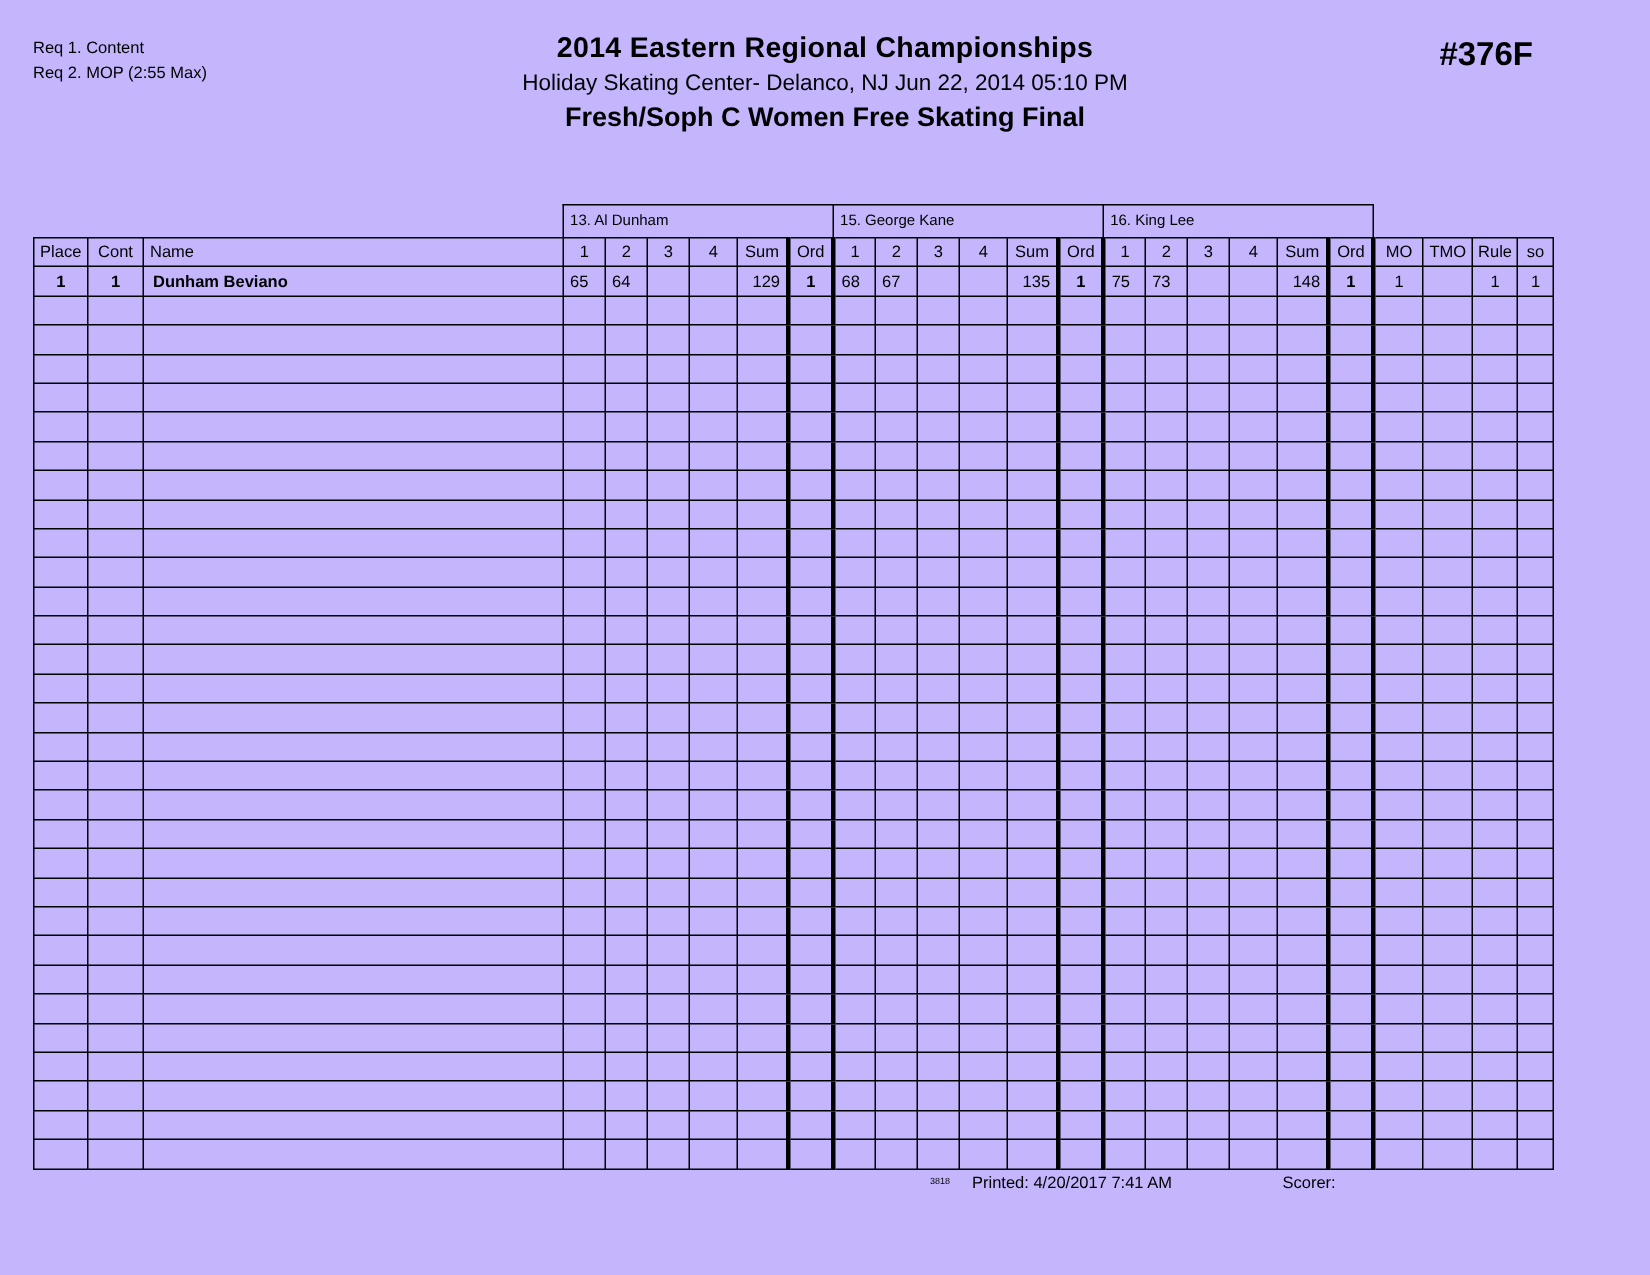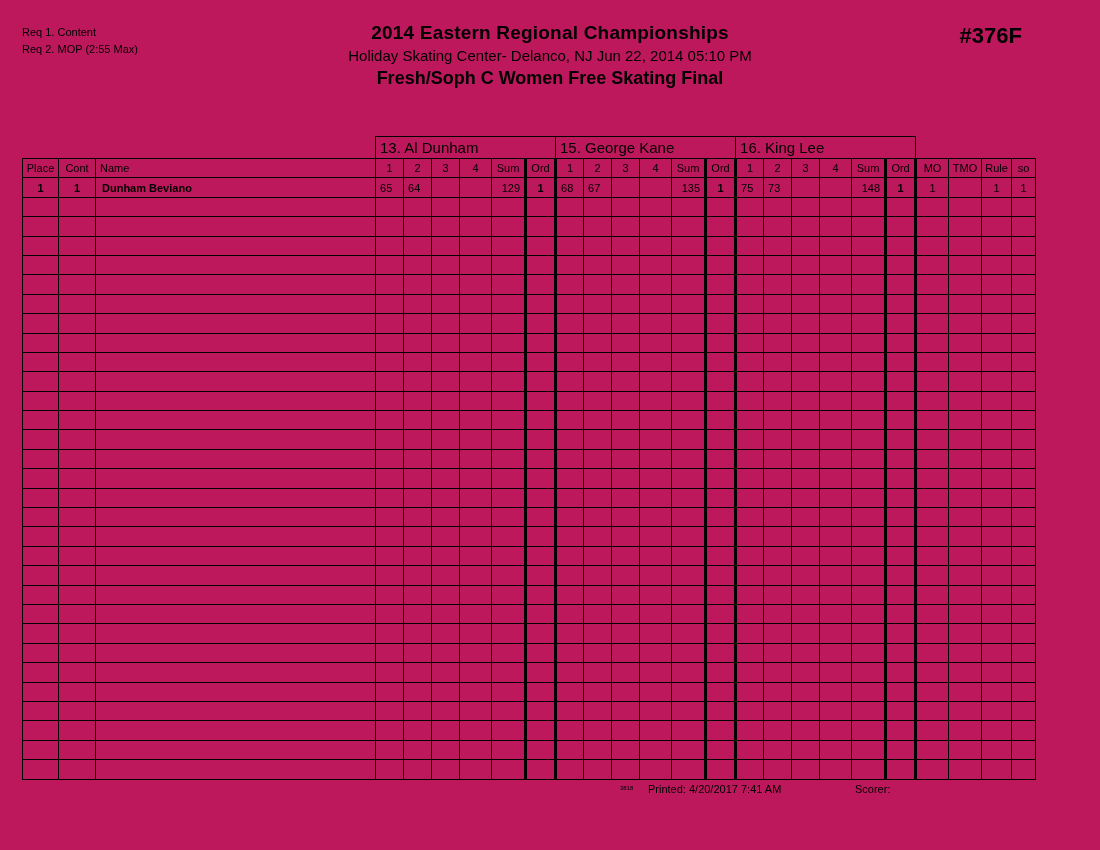--- a/index.html
+++ b/index.html
@@ -2,21 +2,21 @@
 <html><head>
 <meta charset="utf-8">
 <style>
   * { box-sizing: border-box; margin: 0; padding: 0; }
   html, body { background: #ffffff; }
   body {
     width: 1100px; height: 850px;
     font-family: "Liberation Sans", sans-serif;
     color: #000;
   }
-  .page { position: relative; width: 1100px; height: 850px; background: #be185d; overflow: hidden; }
+  .page { position: relative; width: 1100px; height: 850px; background: #c4b5fd; overflow: hidden; }
 
   .req-block { position: absolute; top: 24px; left: 22px; font-size: 11px; line-height: 1.5; }
   .event-number { position: absolute; top: 23px; right: 78px; font-size: 22px; font-weight: bold; }
 
   .title-block { position: absolute; top: 22px; left: 0; width: 100%; text-align: center; }
   .title { font-size: 19px; font-weight: bold; letter-spacing: 0.2px; }
   .subtitle { font-size: 15px; margin-top: 3px; }
   .event-title { font-size: 18px; font-weight: bold; margin-top: 4px; }
   .report-line { font-size: 15px; margin-top: 4px; }
 
@@ -29,21 +29,21 @@
     border: 1px solid #000;
     height: 19.4px;
     padding: 0 3px;
     overflow: hidden; white-space: nowrap;
     font-weight: normal;
     vertical-align: middle;
   }
   .score-table .judge-row td { height: 22px; border: none; vertical-align: bottom; padding: 0; }
   .score-table .judge-row td.judge-label {
     border: 1px solid #000; height: 17px; vertical-align: middle;
-    text-align: left; padding-left: 4px; font-size: 15px;
+    text-align: left; padding-left: 4px; font-size: 10px;
   }
   .score-table .noborder { border: none; }
 
   .header-row th { text-align: center; padding: 0 1px; font-size: 11px; }
   .header-row th.c-name { text-align: left; padding-left: 4px; }
 
   td.c-ord, th.c-ord { border-left: 3px solid #000; border-right: 3px solid #000; text-align: center; }
   td.c-ord { font-weight: bold; }
 
   td.c-place, td.c-cont { text-align: center; font-weight: bold; }

